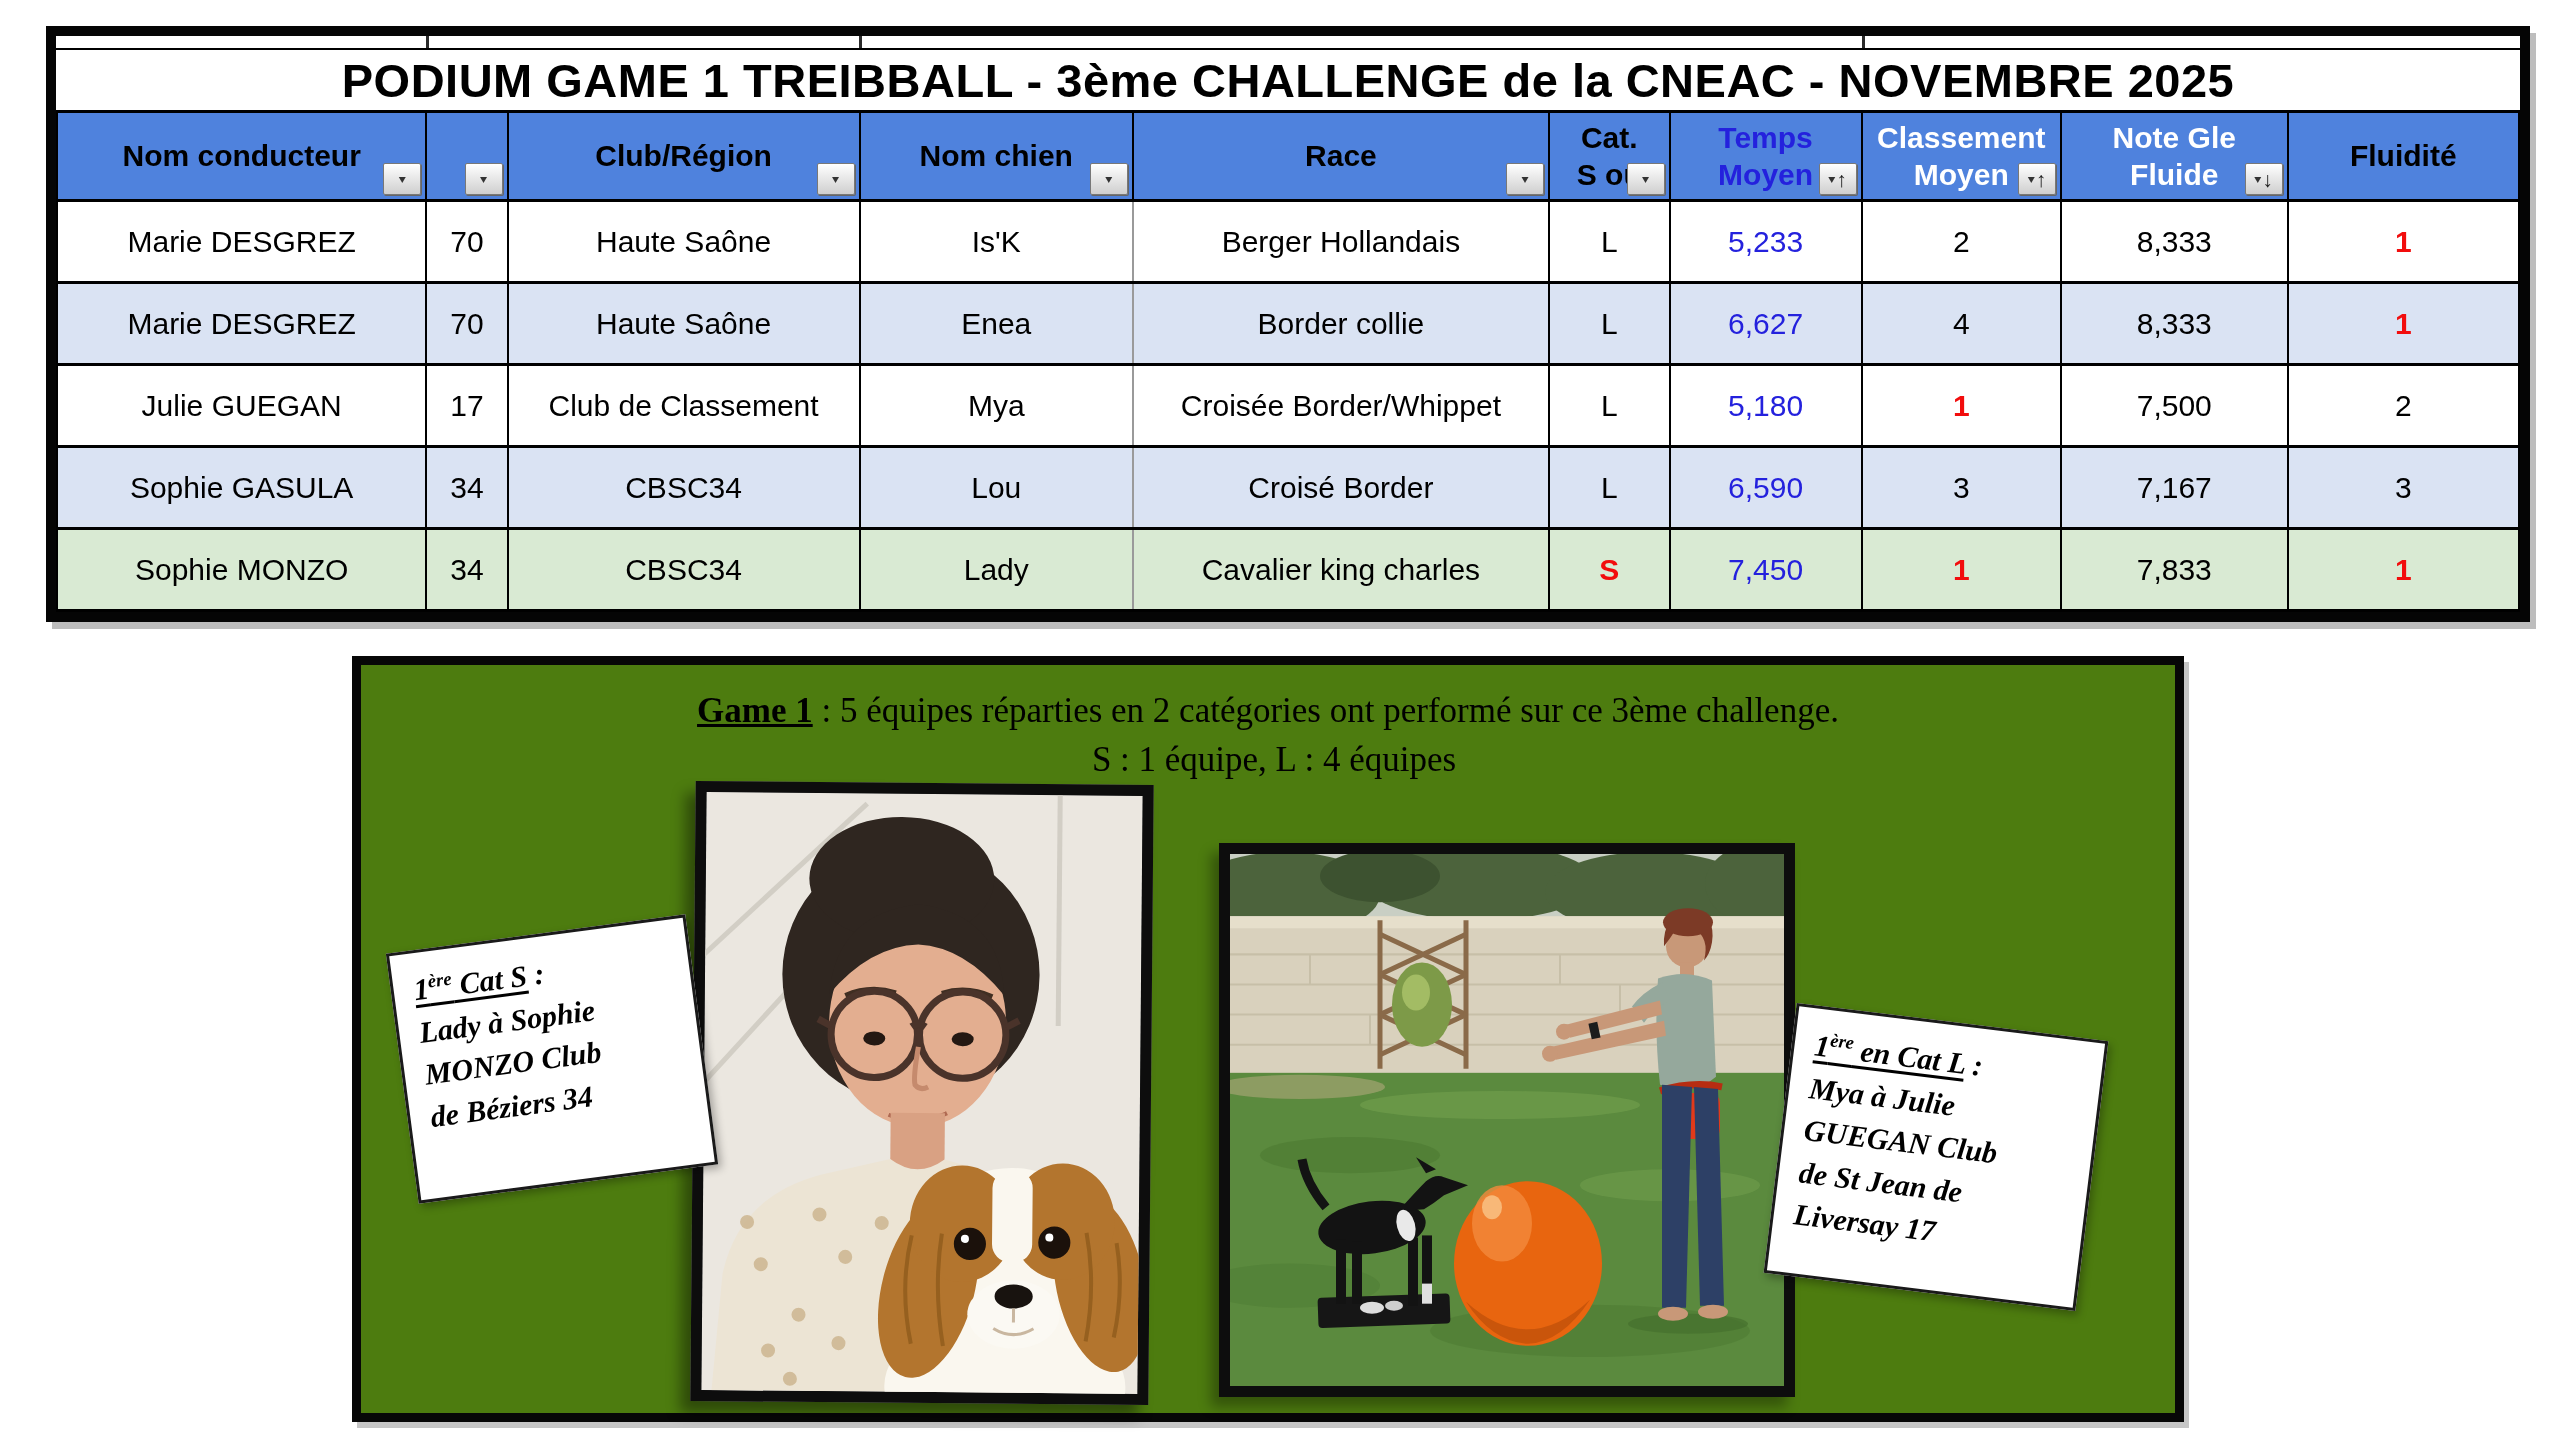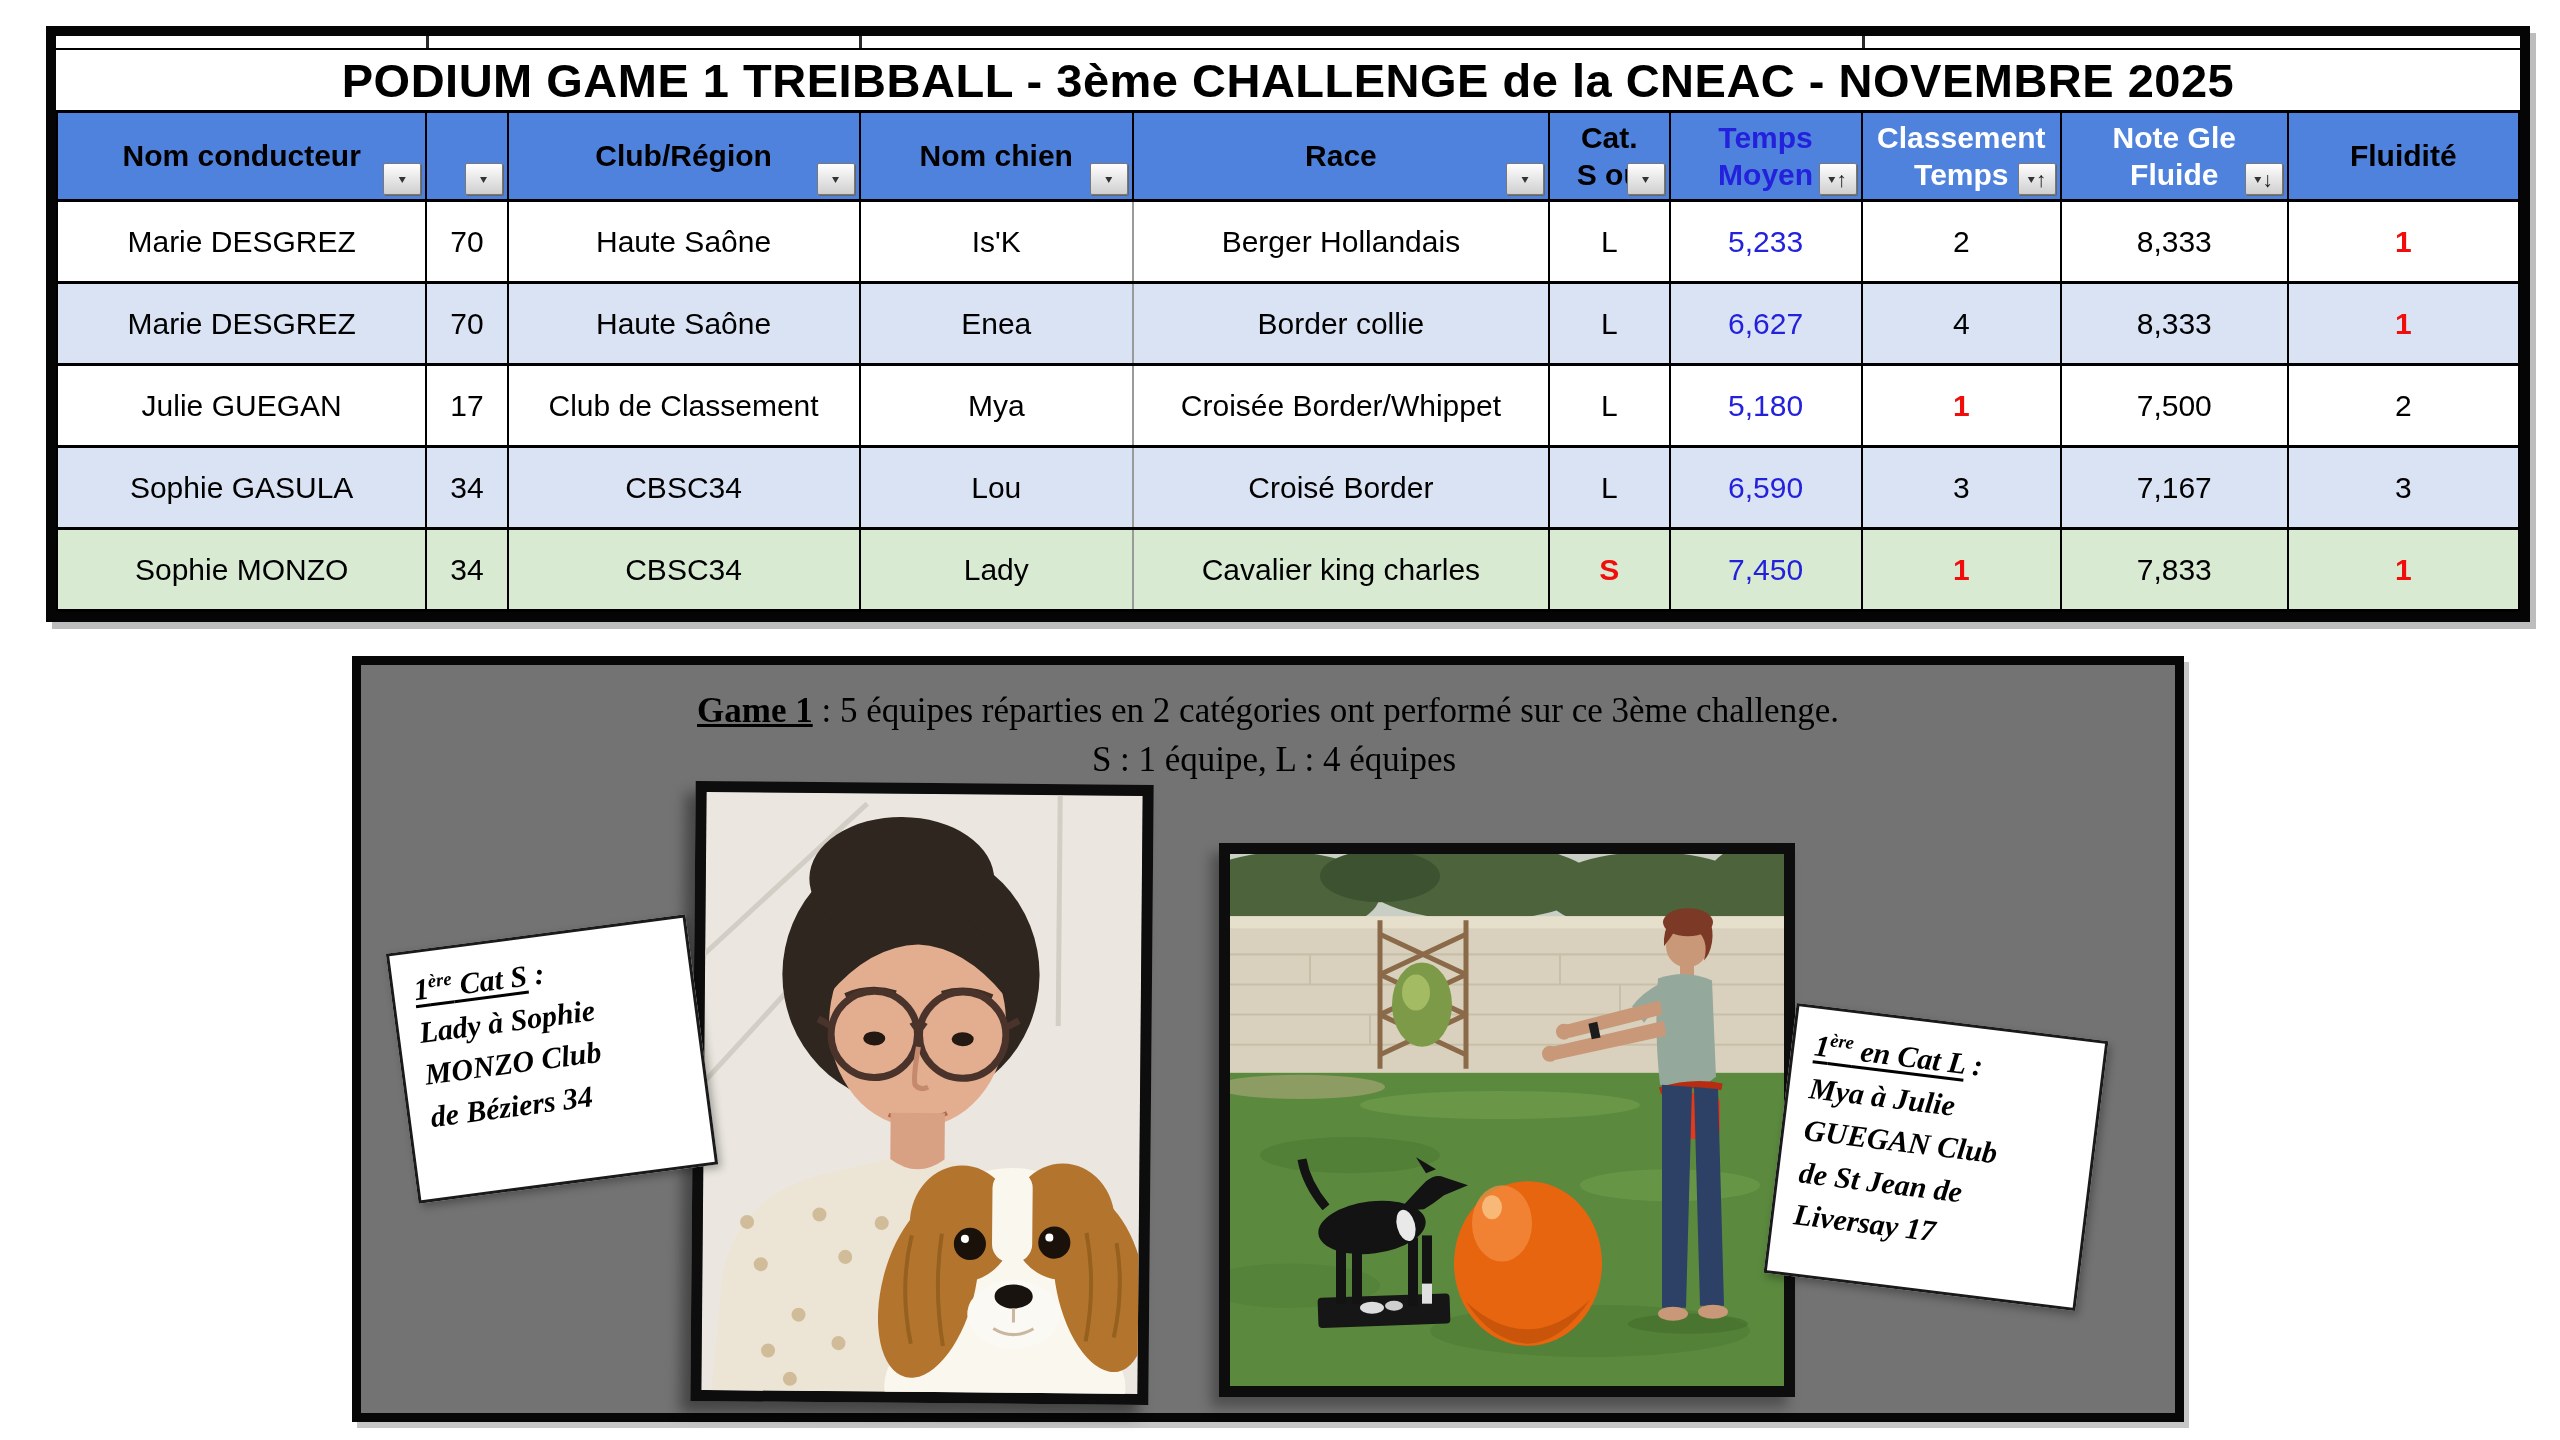--- a/index.html
+++ b/index.html
@@ -40,21 +40,21 @@
 
   .fbtn{position:absolute;right:4px;bottom:4px;height:30px;min-width:30px;
       display:flex;align-items:center;justify-content:center;gap:1px;padding:0 3px;
       background:linear-gradient(180deg,#ffffff 0%,#e9e9e9 45%,#cfcfcf 100%);
       border:1px solid #787878;border-radius:2px;box-shadow:1px 1px 0 #666;cursor:pointer;}
   .fbtn .tri{font-size:14px;line-height:1;color:#333;transform:scaleY(.85);}
   .fbtn .sarw{font-size:21px;line-height:1;color:#1c1c1c;font-weight:bold;}
 
   
   .panel{position:absolute;left:352px;top:656px;width:1814px;height:748px;
-      border:9px solid #070707;background:#737373;box-shadow:5px 6px 0 #c6c6c6;
+      border:9px solid #070707;background:#4d7c0f;box-shadow:5px 6px 0 #c6c6c6;
       font-family:"Liberation Serif","DejaVu Serif",serif;}
   .caption{margin-top:20px;text-align:center;font-size:35px;line-height:1.5;}
   .caption .gpfx{font-weight:bold;text-decoration:underline;text-decoration-thickness:3px;}
   .caption-l2{text-align:center;font-size:35px;margin-top:2px;padding-left:12px;}
 
   .photo{position:absolute;border:11px solid #0d0d0d;background:#888;}
   .photo1{left:332px;top:118px;width:436px;height:598px;
       box-shadow:-10px 12px 14px rgba(0,0,0,.40);transform:rotate(.5deg);}
   .photo2{left:858px;top:178px;width:554px;height:532px;
       box-shadow:-8px 10px 12px rgba(0,0,0,.32);}
@@ -158,21 +158,21 @@
 Moyen</span>
             </div>
           <span class="fbtn">
               <span class="tri">▾</span>
               <span class="sarw">↑</span>
             </span>
         </th>
         <th>
           <div class="lbl">
               <span class="h-w">Classement
-Temps</span>
+Moyen</span>
             </div>
           <span class="fbtn">
               <span class="tri">▾</span>
               <span class="sarw">↑</span>
             </span>
         </th>
         <th>
           <div class="lbl">
               <span class="h-w">Note Gle
 Fluide</span>

